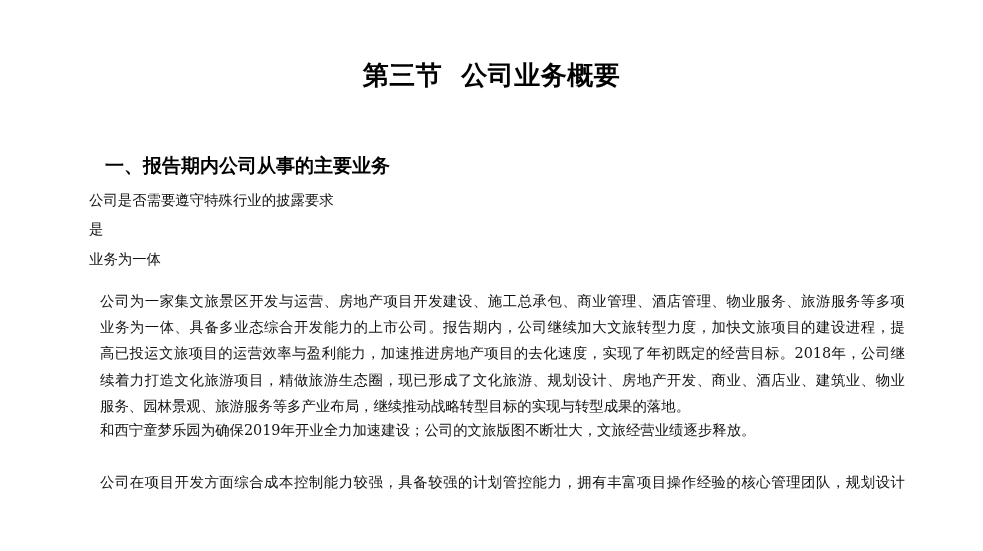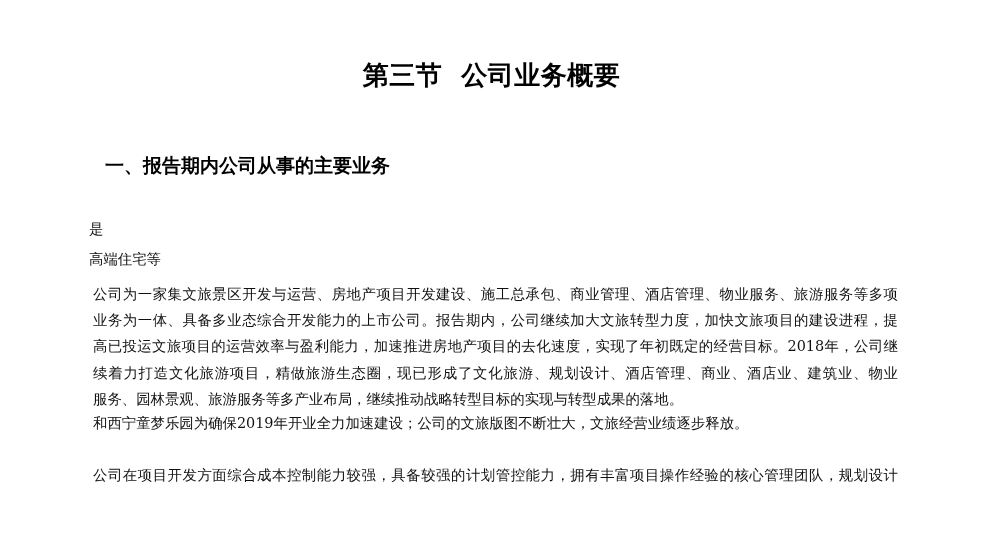--- a/index.html
+++ b/index.html
@@ -49,21 +49,21 @@
     left: 89px;
     font-size: 14.4px;
     line-height: 20px;
     white-space: nowrap;
     margin: 0;
   }
   .para {
     position: absolute;
     left: 89px;
     width: 805px;
-    margin: 4px;
+    margin: 11px;
   }
   .para .row {
     display: block;
     font-size: 14.4px;
     height: 26.2px;
     line-height: 26.2px;
     white-space: nowrap;
     text-align: justify;
     text-align-last: justify;
   }
@@ -73,28 +73,29 @@
 </style>
 </head>
 <body>
 
 <div class="page">
 
   <h1 class="section-title">第三节  公司业务概要</h1>
 
   <h2 class="sub-heading">一、报告期内公司从事的主要业务</h2>
 
+  <p class="line" style="top:190px;">公司是否需要遵守特殊行业的披露要求</p>
   <p class="line" style="top:219px;">是</p>
-  <p class="line" style="top:249px;">高端住宅等</p>
+  <p class="line" style="top:249px;">业务为一体</p>
 
   <div class="para" style="top:277px;">
     <span class="row">公司为一家集文旅景区开发与运营、房地产项目开发建设、施工总承包、商业管理、酒店管理、物业服务、旅游服务等多项</span>
     <span class="row">业务为一体、具备多业态综合开发能力的上市公司。报告期内，公司继续加大文旅转型力度，加快文旅项目的建设进程，提</span>
     <span class="row">高已投运文旅项目的运营效率与盈利能力，加速推进房地产项目的去化速度，实现了年初既定的经营目标。2018年，公司继</span>
-    <span class="row">续着力打造文化旅游项目，精做旅游生态圈，现已形成了文化旅游、规划设计、酒店管理、商业、酒店业、建筑业、物业</span>
+    <span class="row">续着力打造文化旅游项目，精做旅游生态圈，现已形成了文化旅游、规划设计、房地产开发、商业、酒店业、建筑业、物业</span>
     <span class="row last">服务、园林景观、旅游服务等多产业布局，继续推动战略转型目标的实现与转型成果的落地。</span>
   </div>
 
   <div class="para" style="top:406px;">
     <span class="row last">和西宁童梦乐园为确保2019年开业全力加速建设；公司的文旅版图不断壮大，文旅经营业绩逐步释放。</span>
   </div>
 
   <div class="para" style="top:458px;">
     <span class="row">公司在项目开发方面综合成本控制能力较强，具备较强的计划管控能力，拥有丰富项目操作经验的核心管理团队，规划设计</span>
   </div>

